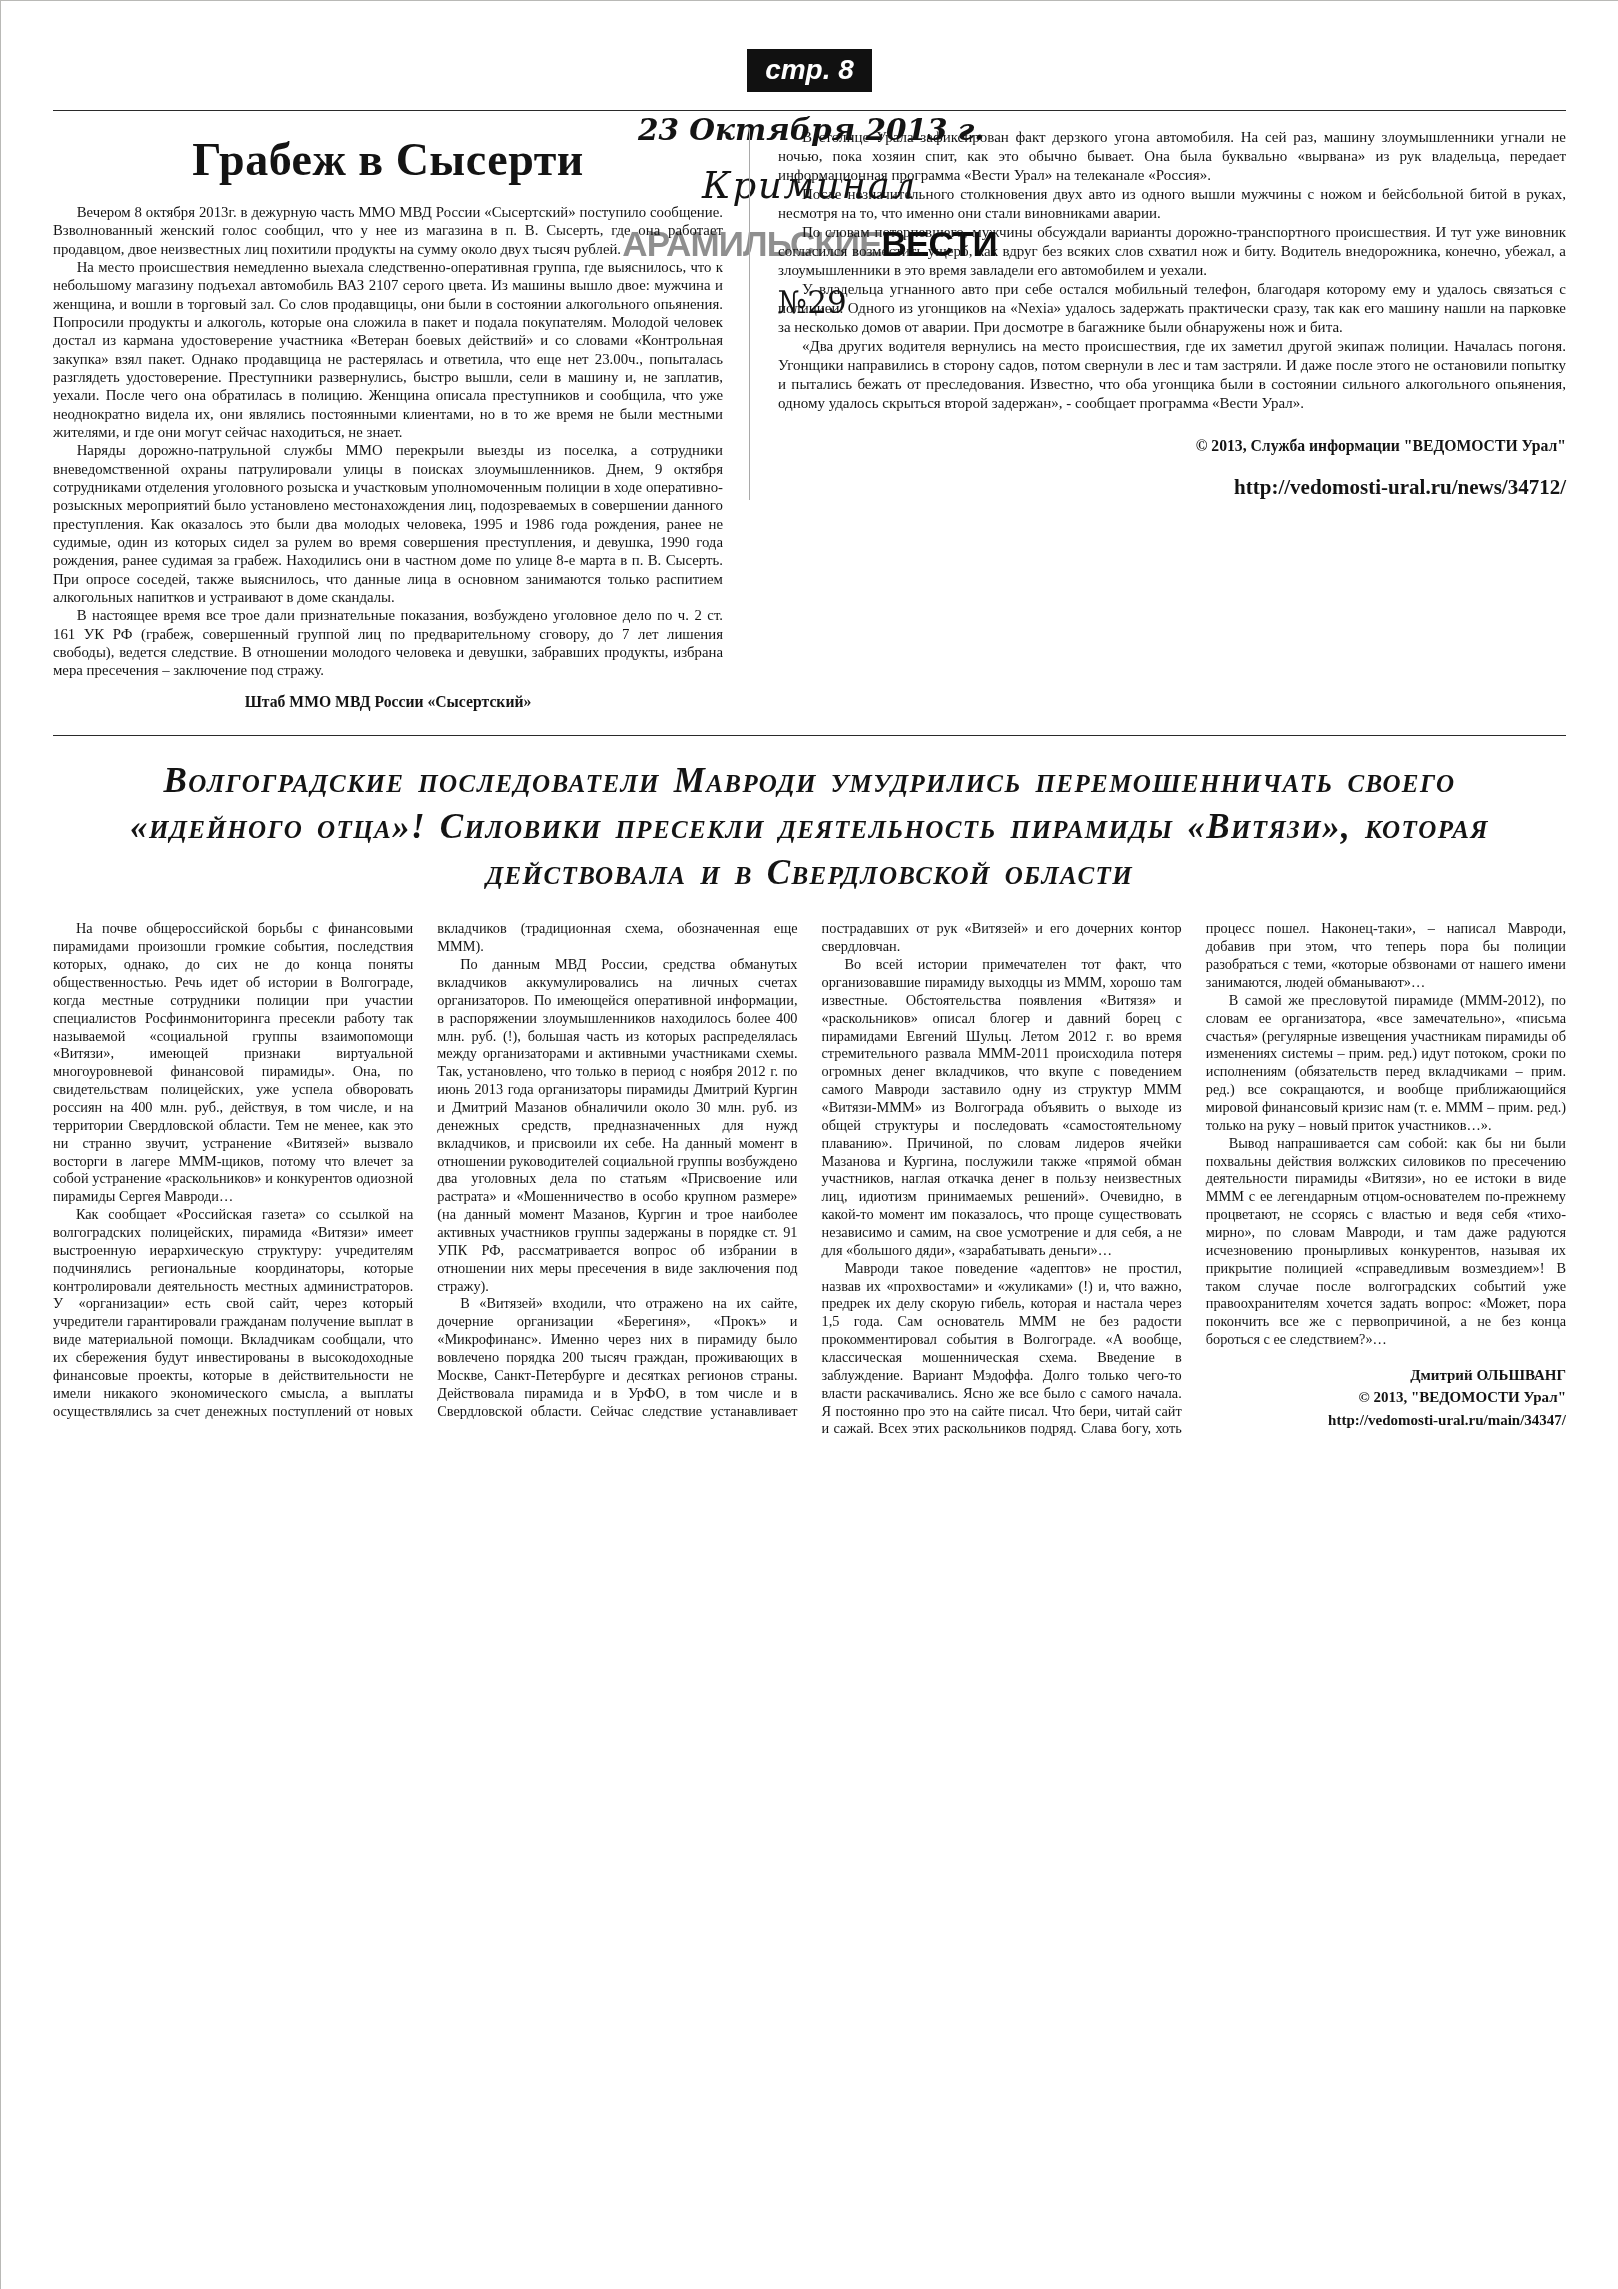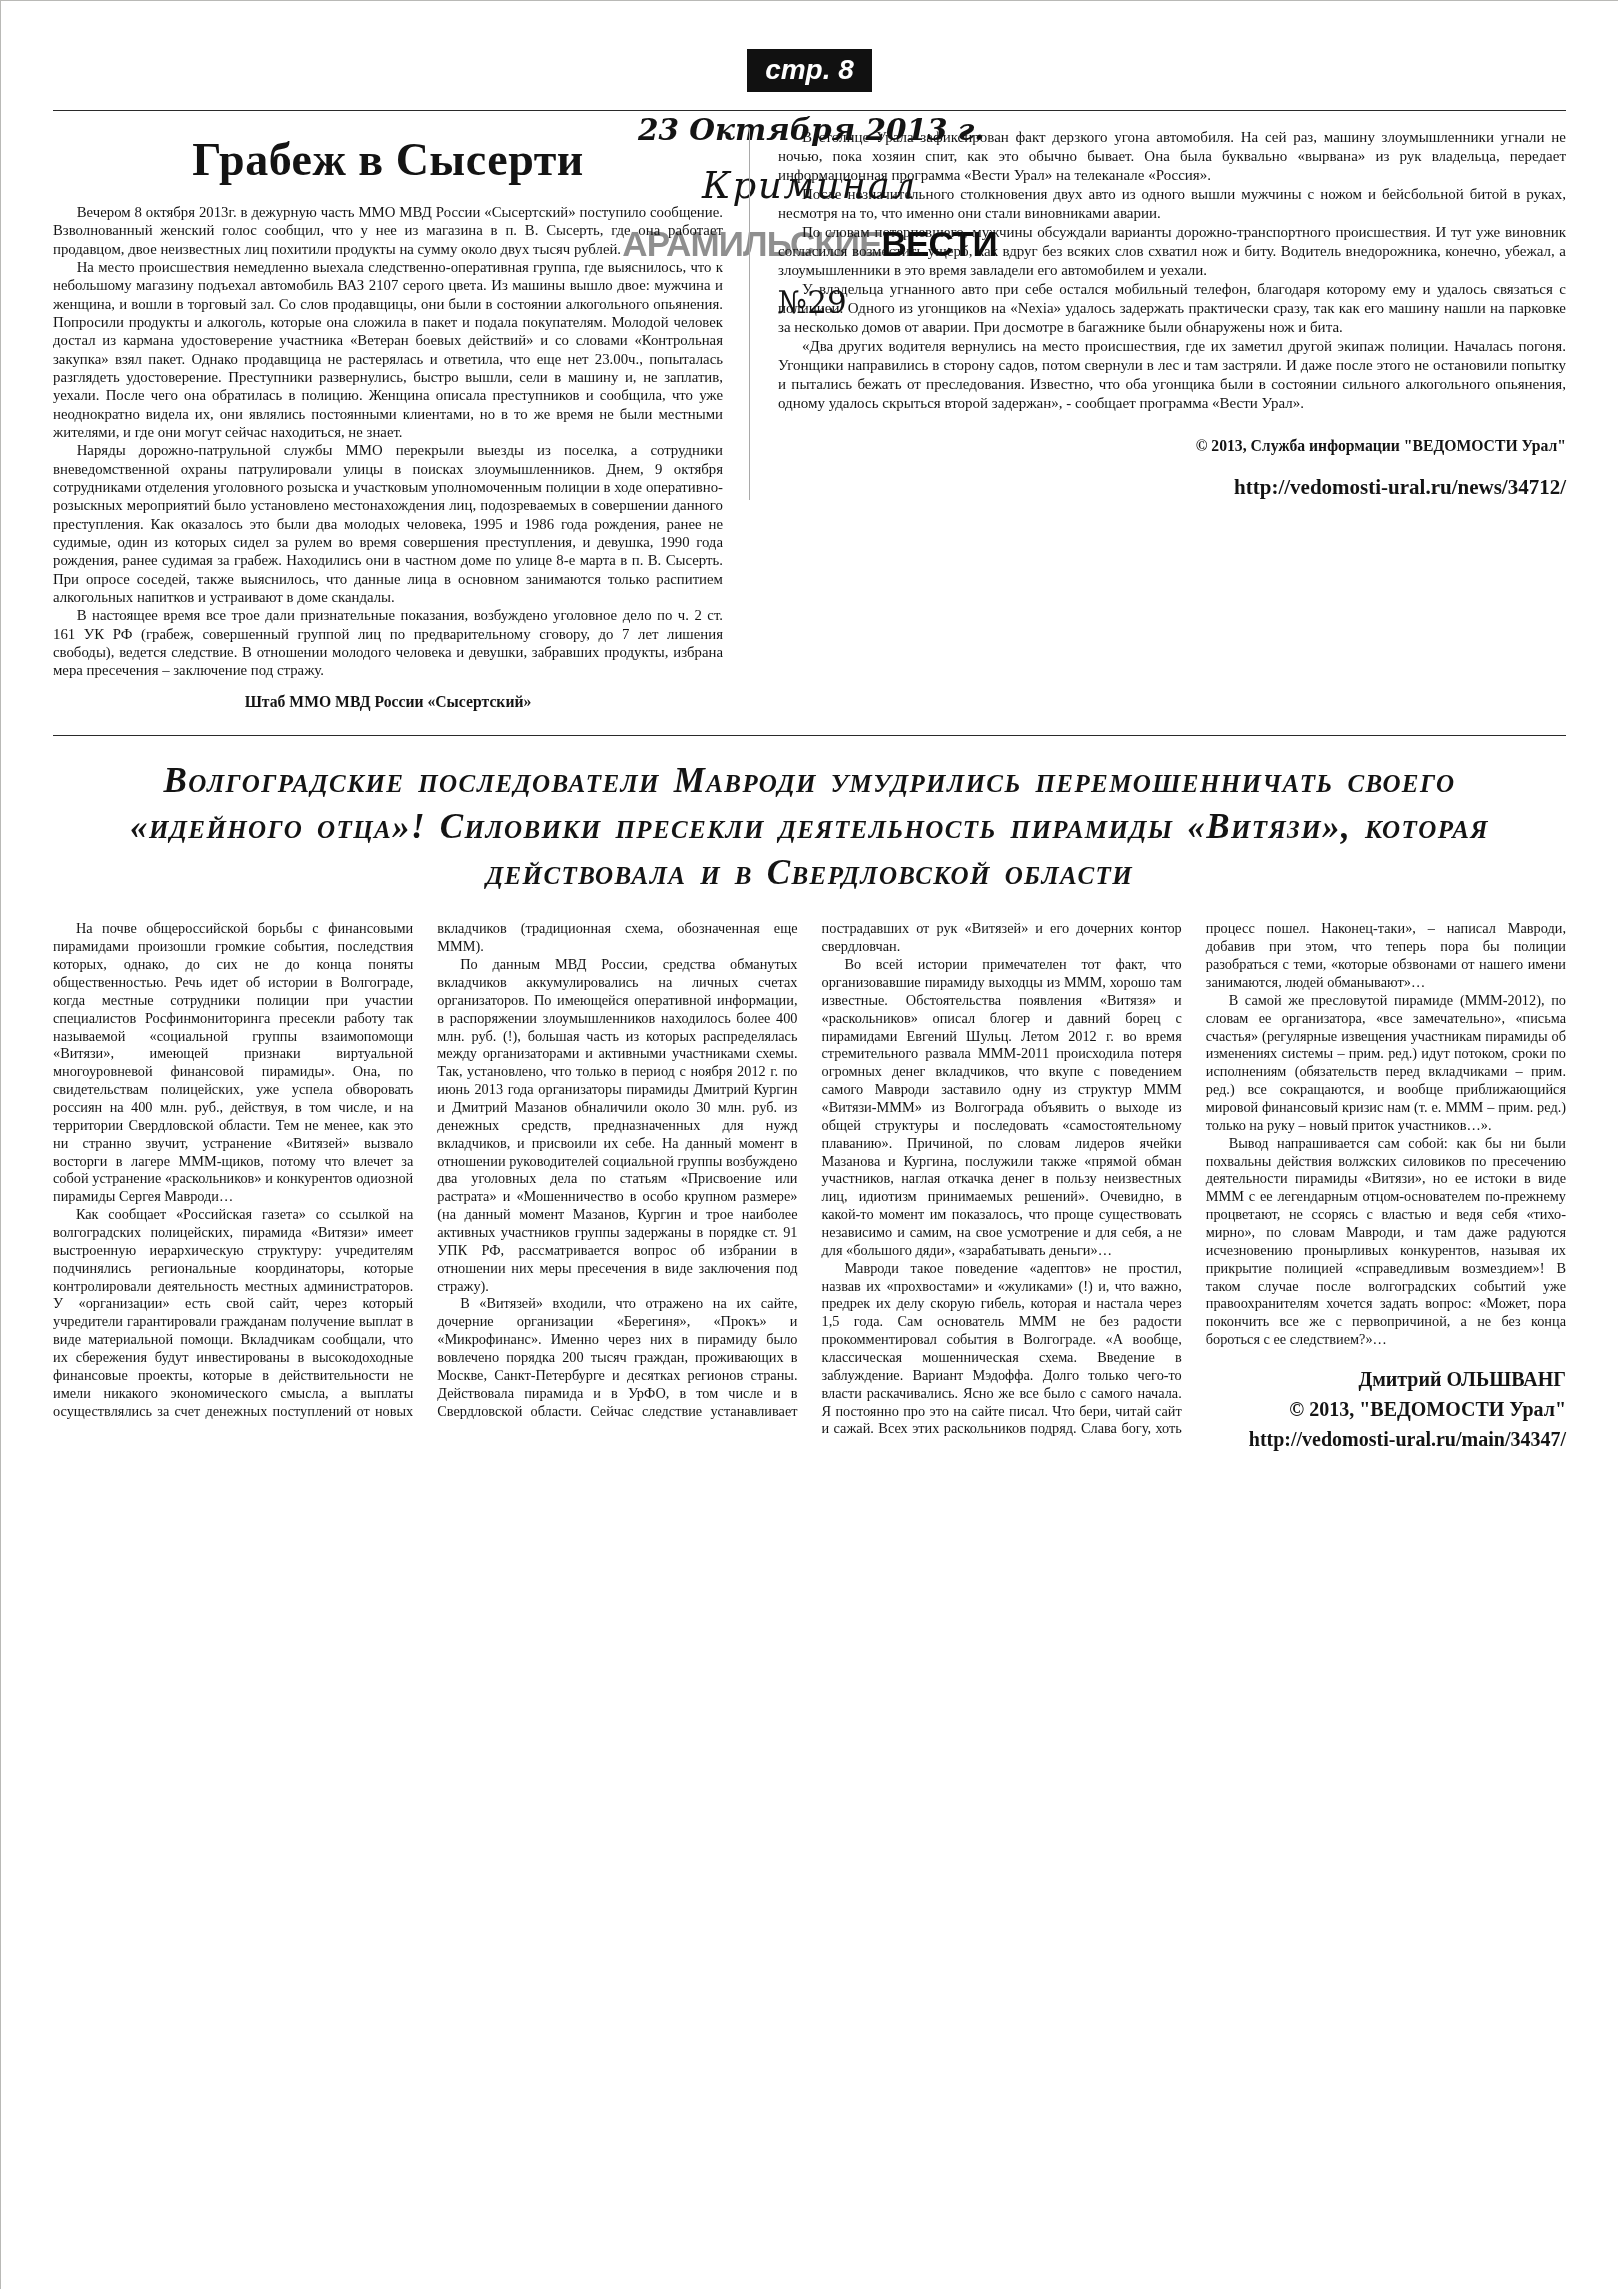--- a/index.html
+++ b/index.html
@@ -78,21 +78,21 @@
     font-variant: small-caps; font-size: 35px; line-height: 1.32;
     text-align: center; letter-spacing: 1.4px; word-spacing: 3.7px;
     margin: 0 28px 24px 28px;
     font-style: italic;
   }
   .cols {
     column-count: 4; column-gap: 24px;
   }
   .cols .body-par { font-size: 14.3px; line-height: 1.25; }
   .byline { break-inside: avoid; margin-top: 14.8px; }
-  .byline p { font-weight: bold; font-size: 20px; text-align: right; line-height: 1.5; }
+  .byline p { font-weight: bold; font-size: 15px; text-align: right; line-height: 1.5; }
 </style>
 </head>
 <body>
 
 <div class="page">
 
   <header class="masthead">
     <div class="pagebox">
       <span>стр. 8</span>
     </div>

